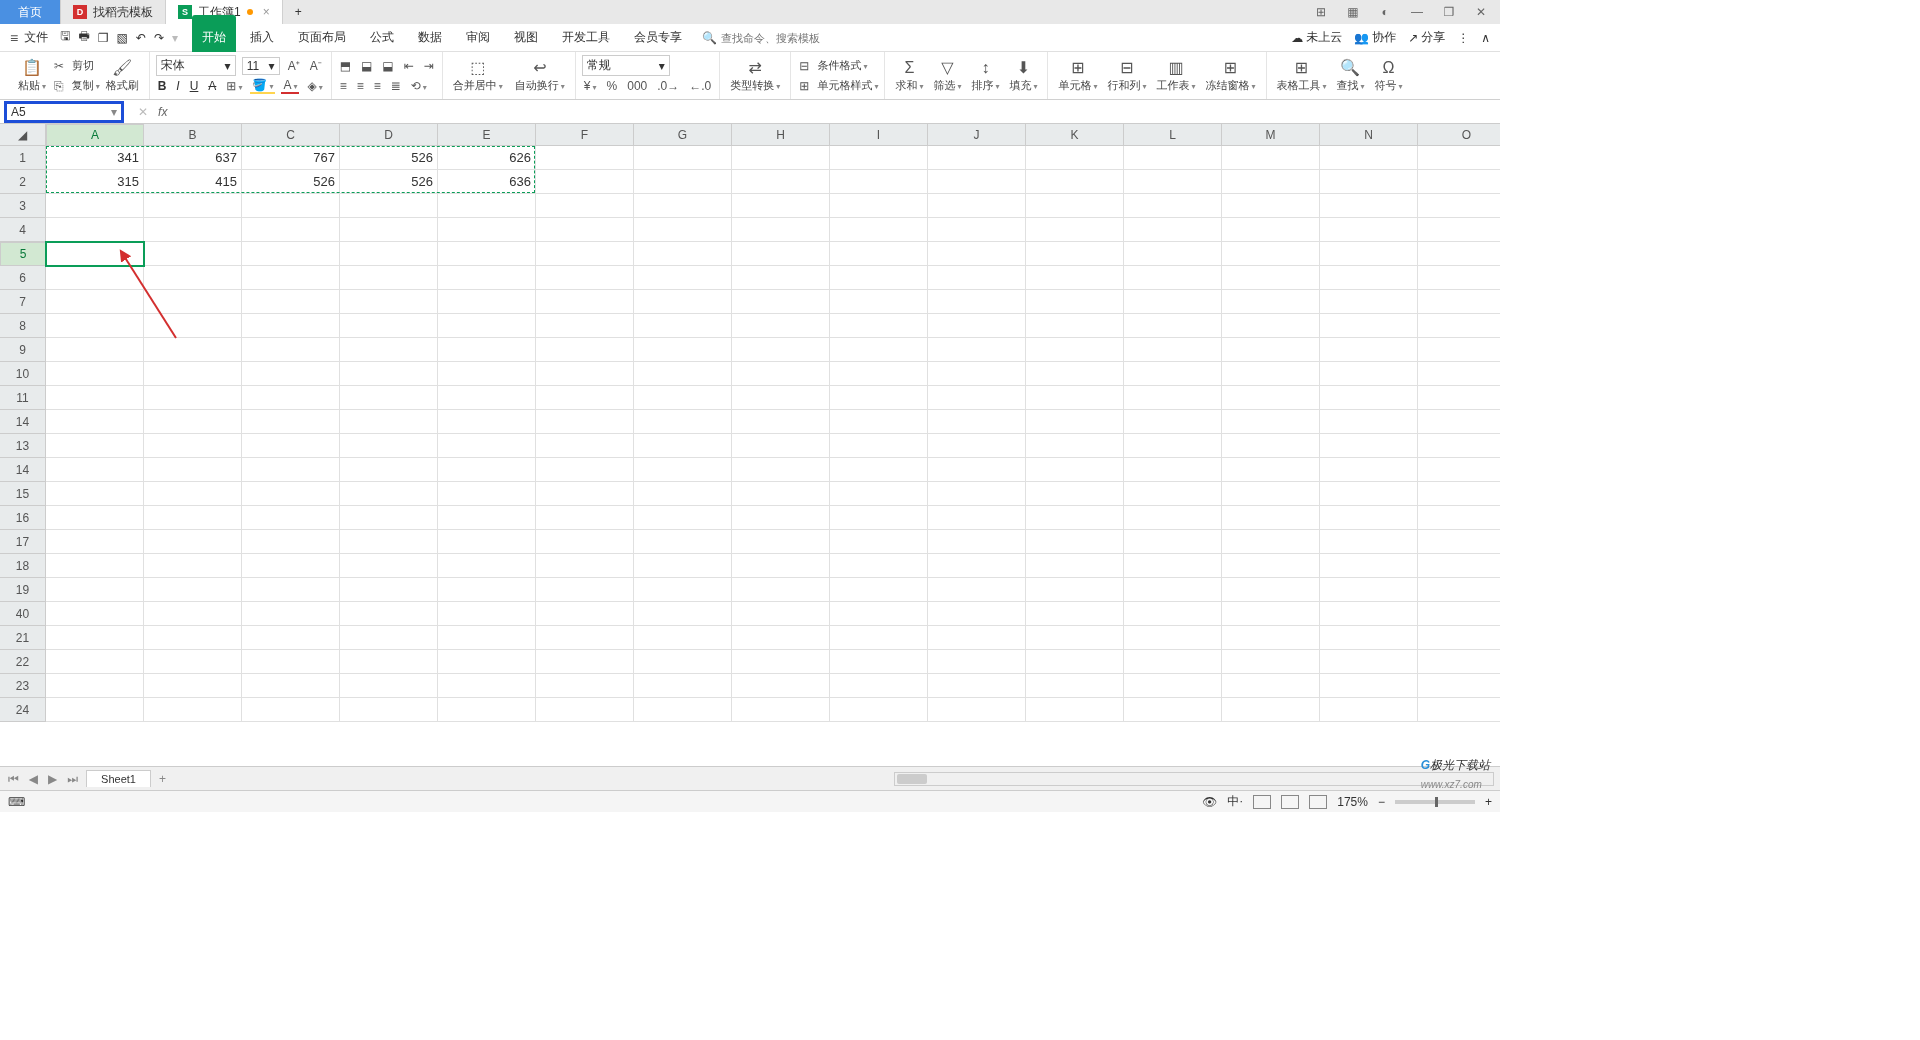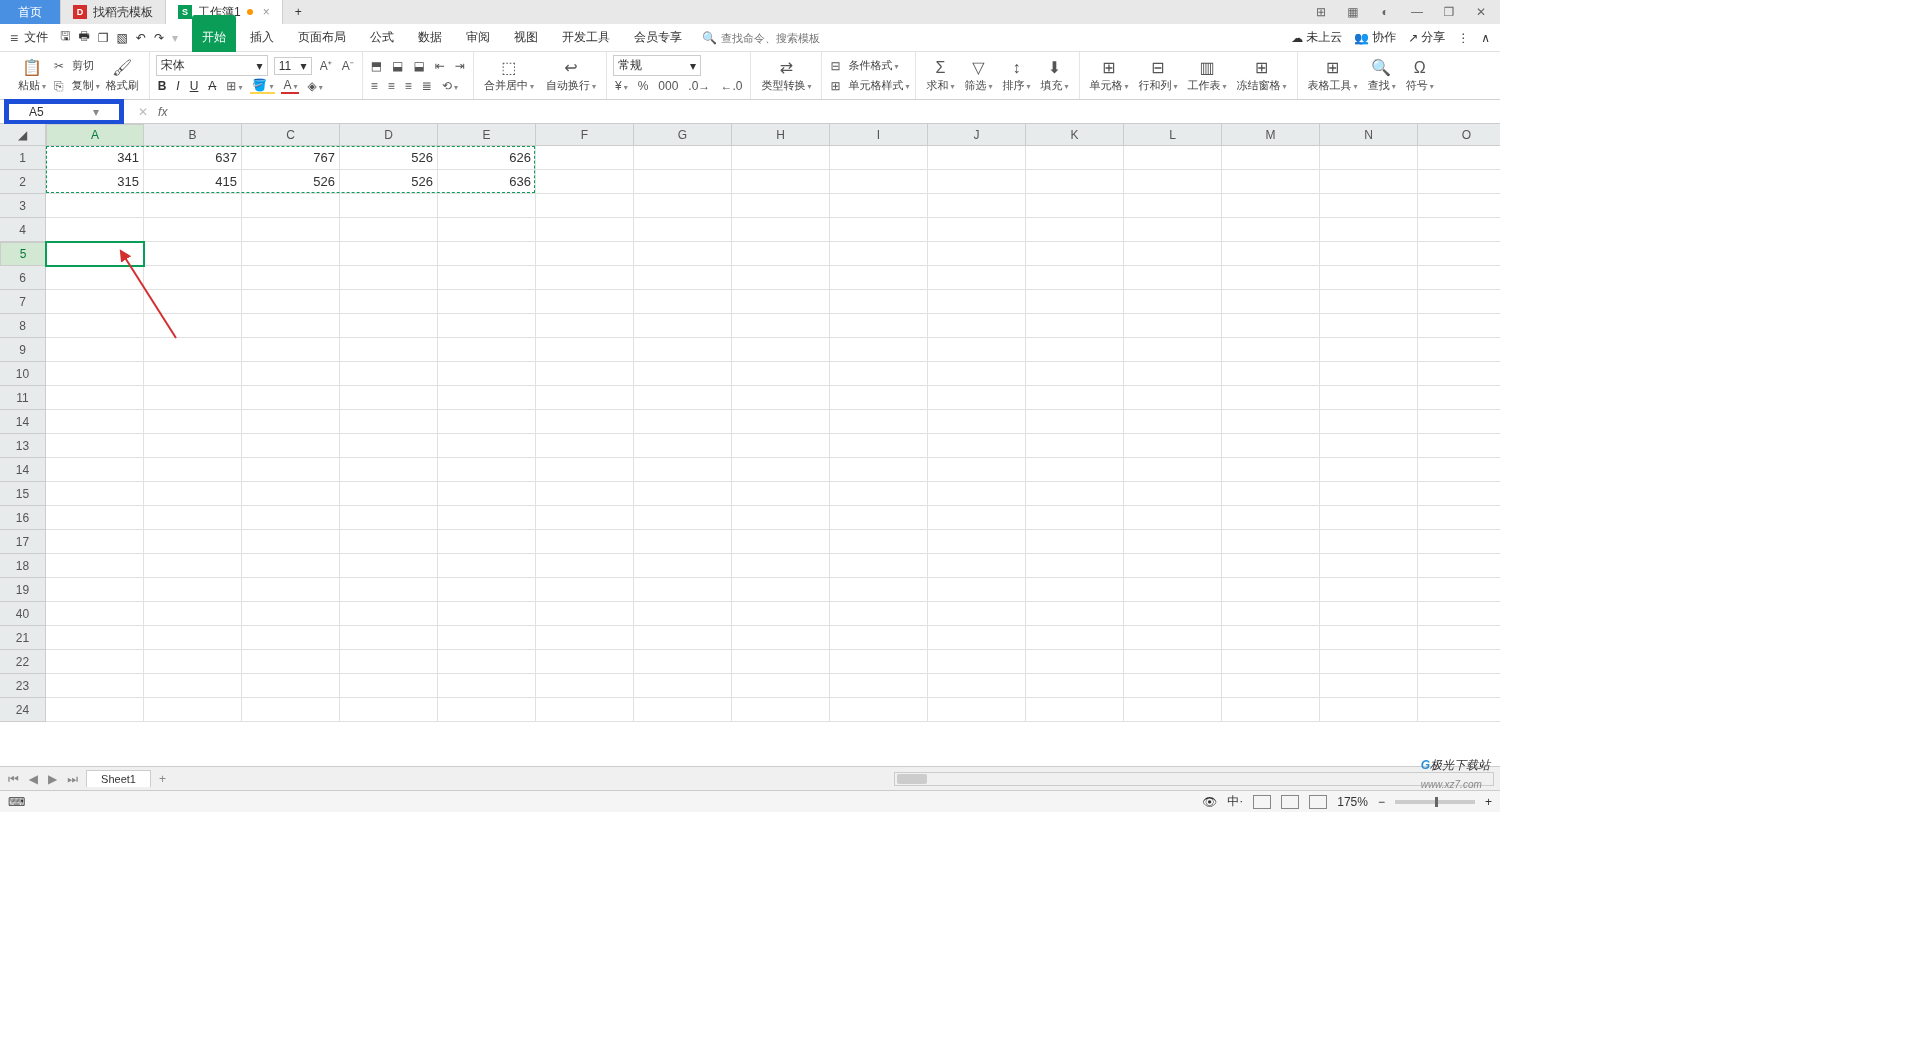--- a/index.html
+++ b/index.html
@@ -43,21 +43,21 @@
 .rbig .ricon{font-size:16px;color:#555}
 .rrow{display:flex;align-items:center;gap:6px;height:20px}
 .rbtn{cursor:pointer;color:#555;font-size:12px;padding:0 2px}
 .rlbl{font-size:11px;color:#444}
 .sel{border:1px solid #ccc;padding:1px 4px;font-size:11px;background:#fff;display:flex;align-items:center;gap:4px}
 .dd::after{content:"▾";font-size:8px;color:#888;margin-left:2px}
 .color-under{border-bottom:2px solid;padding-bottom:0}
 
 
 .nfbar{height:24px;background:#fff;display:flex;align-items:center;border-bottom:1px solid #ccc}
-.namebox{width:120px;border:5px solid #1d4ed8;margin:2px 4px;padding:1px 20px;font-size:11px;display:flex;align-items:center;justify-content:space-between;background:#fff}
+.namebox{width:120px;border:3px solid #1d4ed8;margin:2px 4px;padding:1px 4px;font-size:11px;display:flex;align-items:center;justify-content:space-between;background:#fff}
 .fxzone{display:flex;align-items:center;gap:10px;padding:0 10px;flex:1}
 .fxlabel{font-style:italic;color:#666}
 .formula-input{flex:1;border:none;outline:none;font-size:12px}
 
 
 .gridwrap{flex:1;position:relative;background:#fff;overflow:hidden}
 .grid{display:grid;grid-template-columns:46px repeat(15,98px);grid-auto-rows:24px}
 .hdr{background:#e8ebec;border-right:1px solid #ccc;border-bottom:1px solid #ccc;display:flex;align-items:center;justify-content:center;font-size:12px;color:#555}
 .hdr.corner{background:#e8ebec}
 .hdr.col{height:22px}
@@ -172,21 +172,21 @@
             </div>
         </div>
         <div class="rbig">
             <span class="ricon">🖌</span>
             <span class="rlbl">格式刷</span>
           </div>
       </div>
     </div>
     <div class="rgroup">
       <div class="rrow">
-        <span class="sel" style="width:112px">
+        <span class="sel" style="width:80px">
             <span>宋体</span>
             <span style="margin-left:auto">▾</span>
           </span>
         <span class="sel" style="width:38px">
             <span>11</span>
             <span style="margin-left:auto">▾</span>
           </span>
         <span class="rbtn">A⁺</span>
         <span class="rbtn">A⁻</span>
       </div>

